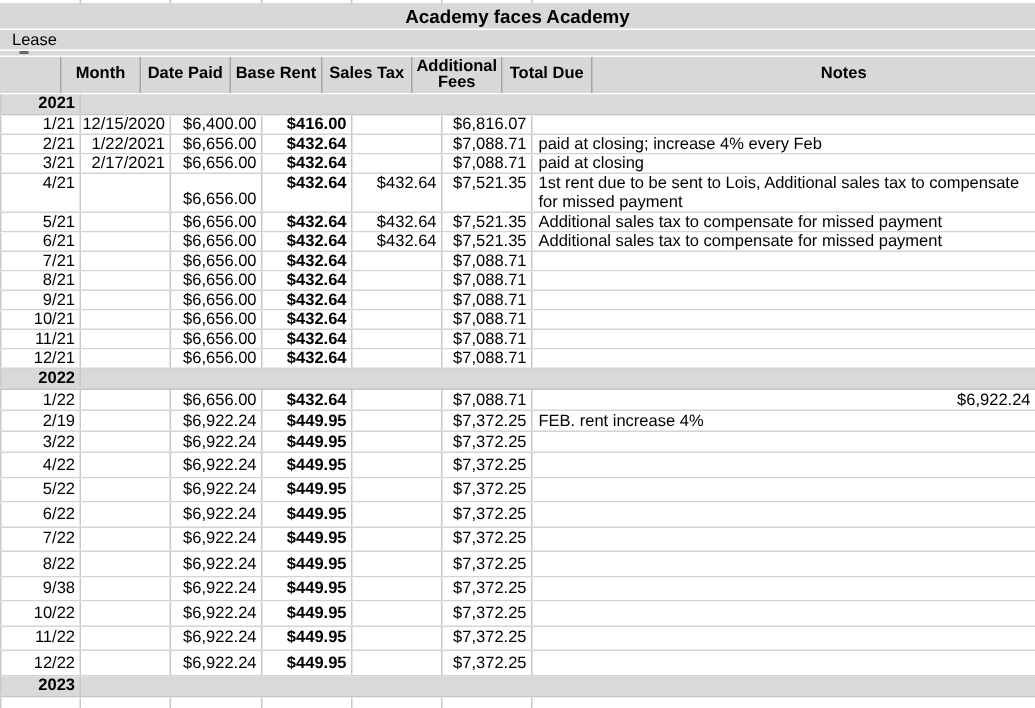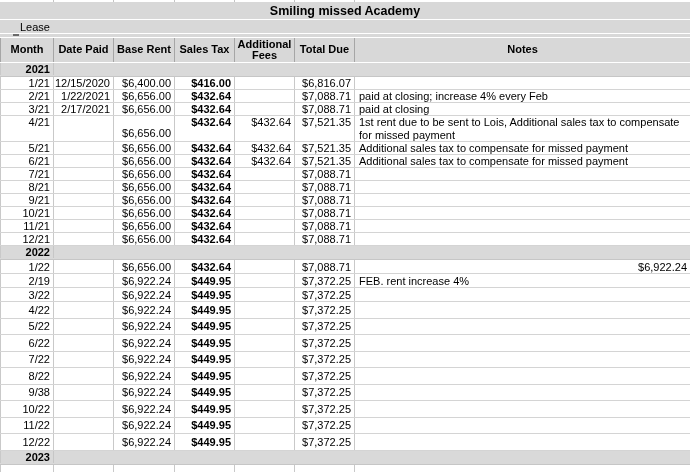--- a/index.html
+++ b/index.html
@@ -17,28 +17,28 @@
   
   .tick-row{display:flex;height:2px;background:#fff;}
   .tick-row .t{border-right:1px solid #c4c4c4;box-sizing:border-box;}
   .tick-row .t:last-child{border-right:none;}
 
   
   .title-row{height:18px;background:#d8d8d8;border-bottom:1px solid #fff;
     display:flex;align-items:center;justify-content:center;
     font-weight:bold;font-size:12.5px;box-sizing:border-box;}
   .lease-row{height:14px;background:#d8d8d8;border-bottom:1px solid #fff;
-    display:flex;align-items:center;padding-left:20px;box-sizing:border-box;}
+    display:flex;align-items:center;padding-left:8px;box-sizing:border-box;}
   .thin-row{height:4px;background:#d8d8d8;border-bottom:1px solid #fff;
     position:relative;box-sizing:border-box;}
   .artifact{position:absolute;left:13px;top:0;width:6px;height:2px;background:#6a6a6a;}
 
   
   .header-row{height:25px;background:#d8d8d8;display:flex;
-    border-bottom:1px solid #fff;box-sizing:border-box;}
+    border-bottom:1px solid #fff;box-sizing:border-box;padding-left:40px;}
   .header-cell{display:flex;align-items:center;justify-content:center;
     text-align:center;font-weight:bold;line-height:11.5px;
     border-right:1px solid #a6a6a6;overflow:hidden;}
   .header-cell:first-child{border-left:1px solid #a6a6a6;}
   .header-cell:last-child{border-right:none;}
 
   
   .row{display:flex;background:#fff;border-bottom:1px solid #d4d4d4;
     height:14px;box-sizing:border-box;}
   .row.short{height:13px;}
@@ -68,21 +68,21 @@
     <div class="t c0"></div>
     <div class="t c1"></div>
     <div class="t c2"></div>
     <div class="t c3"></div>
     <div class="t c4"></div>
     <div class="t c5"></div>
     <div class="t c6"></div>
   </div>
 
   <div class="title-row">
-    <span>Smiling missed Academy</span>
+    <span>Academy faces Academy</span>
   </div>
 
   <div class="lease-row">
     <span>Lease</span>
   </div>
 
   <div class="thin-row">
     <div class="artifact"></div>
   </div>
 

